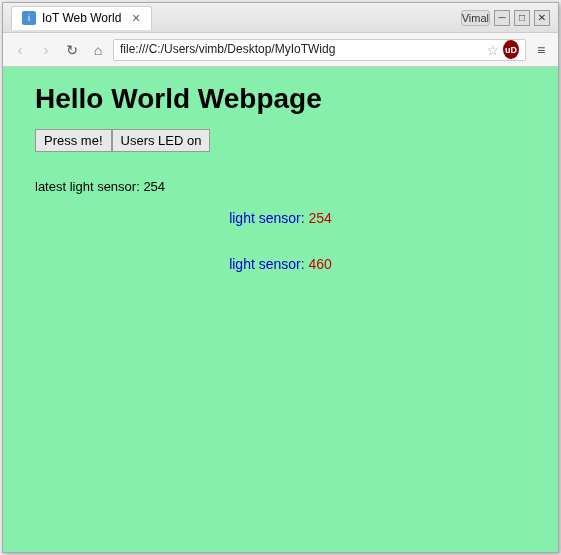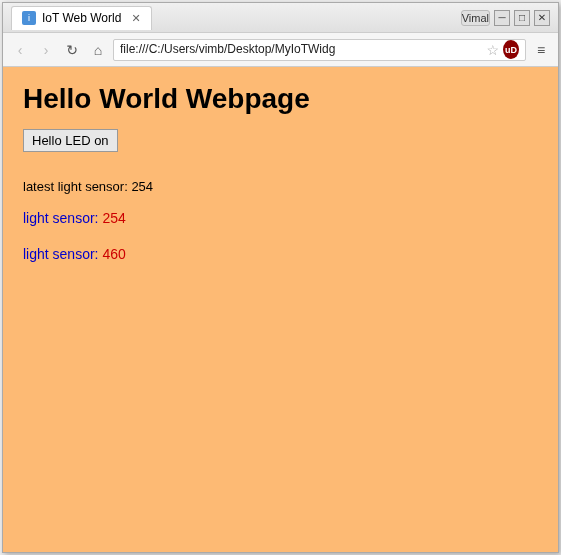--- a/index.html
+++ b/index.html
@@ -194,22 +194,22 @@
       display: flex;
       align-items: center;
       justify-content: center;
       font-size: 14px;
       color: #555;
     }
 
     
     .content {
       flex: 1;
-      padding: 16px 20px;
-      background: #fdba74;
+      padding: 16px 32px;
+      background: #86efac;
       overflow-y: auto;
     }
 
     .page-title {
       font-size: 28px;
       font-weight: bold;
       color: #000;
       margin-bottom: 14px;
       font-family: Arial, sans-serif;
     }
@@ -232,21 +232,22 @@
     .latest-light {
       font-size: 13px;
       color: #000;
       margin-bottom: 16px;
       margin-top: 27px;
     }
 
     .sensor-list {
       display: flex;
       flex-direction: column;
-      gap: 20px;
+      gap: 30px;
+      text-align: center;
     }
 
     .sensor-item {
       font-size: 14px;
     }
 
     .sensor-label {
       color: #0000cc;
     }
 
@@ -303,21 +304,22 @@
     </div>
     <button class="menu-btn">
       <span>≡</span>
     </button>
   </div>
 
   <div class="content">
     <h1 class="page-title">Hello World Webpage</h1>
 
     <div class="button-row">
-      <button class="btn">Hello LED on</button>
+      <button class="btn">Press me!</button>
+      <button class="btn">Users LED on</button>
     </div>
 
     <div class="latest-light">
       <span>latest light sensor: </span><span>254</span>
     </div>
 
     <div class="sensor-list">
 
     <div class="sensor-item"><span class="sensor-label">light sensor: </span><span class="sensor-value">254</span></div>
         <div class="sensor-item"><span class="sensor-label">light sensor: </span><span class="sensor-value">460</span></div>

